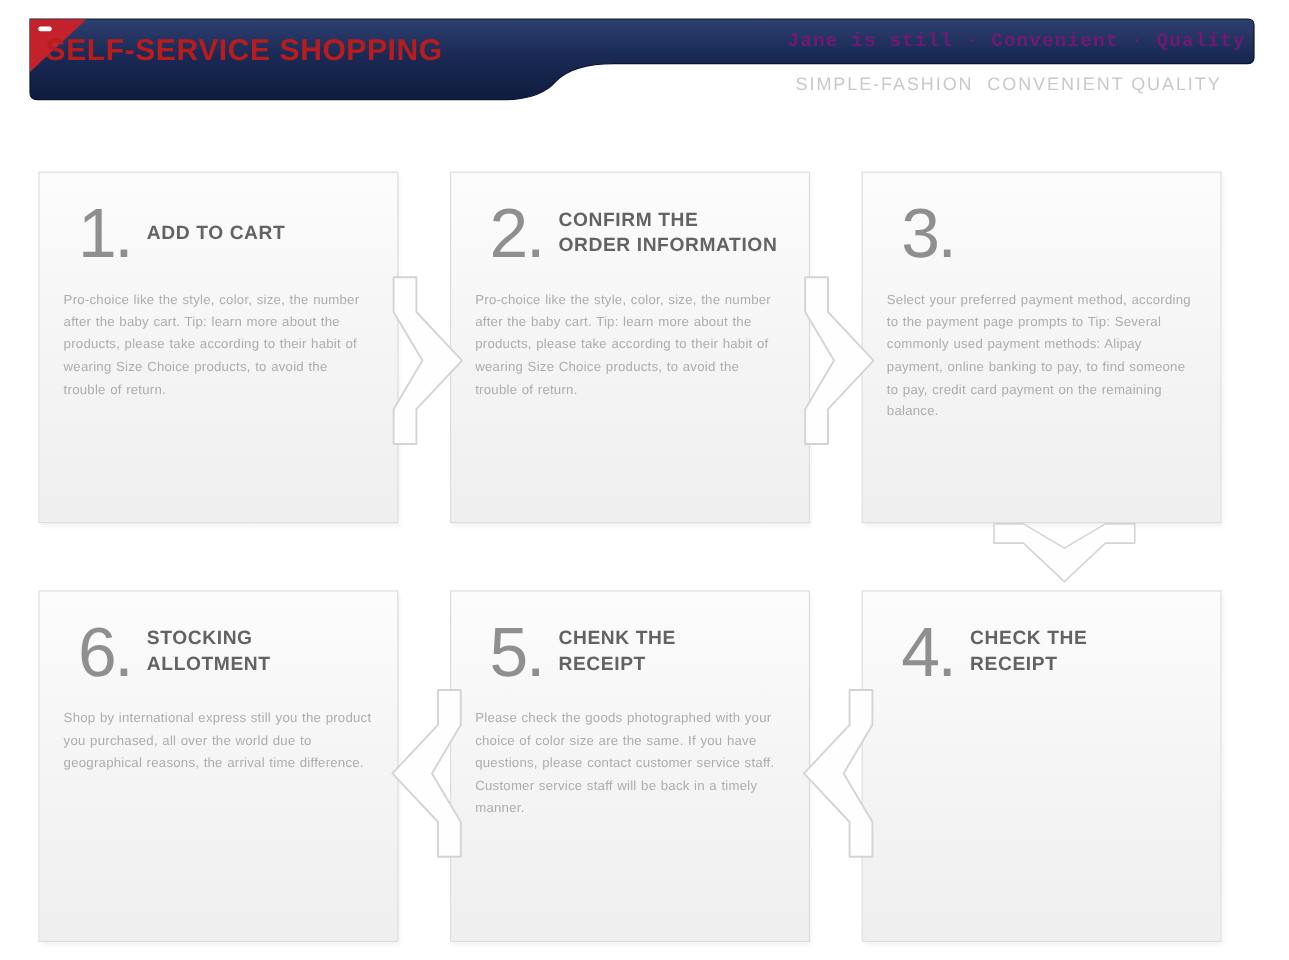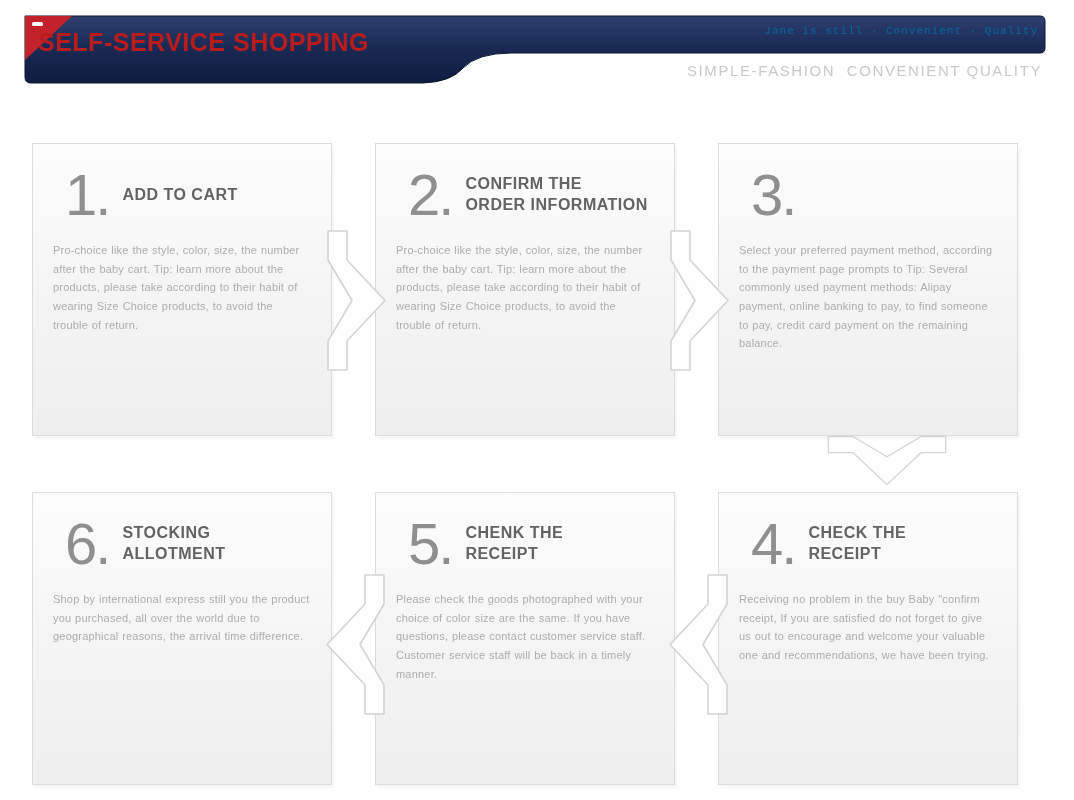--- a/index.html
+++ b/index.html
@@ -12,26 +12,26 @@
   .banner-title{
     position:absolute;left:38px;top:28px;color:#b91c1c;
     font-size:25px;font-weight:800;letter-spacing:0.5px;white-space:nowrap;
   }
   .banner-watermark{
     position:absolute;left:228px;top:38px;color:rgba(205,214,232,0.30);
     font-family:"Liberation Serif",serif;font-size:40px;font-weight:700;
     letter-spacing:3px;white-space:nowrap;pointer-events:none;
   }
   .banner-tagline{
-    position:absolute;right:36px;top:25px;color:#0369a1;
-    font-family:"Liberation Mono",monospace;font-size:11px;font-weight:400;
+    position:absolute;right:36px;top:25px;color:#701a75;
+    font-family:"Liberation Mono",monospace;font-size:16px;font-weight:700;
     letter-spacing:1px;white-space:nowrap;
   }
   .header-subtitle{
-    position:absolute;right:32px;top:62px;color:#c9c9c9;
+    position:absolute;right:56px;top:62px;color:#c9c9c9;
     font-size:15px;font-weight:500;letter-spacing:1.6px;white-space:pre;
   }
   
   .step-box{
     position:absolute;width:300px;height:293px;box-sizing:border-box;
     background:linear-gradient(180deg,#fcfcfc 0%,#f4f4f4 55%,#efefef 100%);
     border:1px solid #dcdcdc;box-shadow:2px 3px 3px rgba(0,0,0,0.045);
     padding:13px 20px 10px 20px;
   }
   .r1{top:143px;} .r2{top:492px;}
@@ -106,21 +106,20 @@
     </div>
     <div class="step-body">Select your preferred payment method, according to the payment page prompts to Tip: Several commonly used payment methods: Alipay payment, online banking to pay, to find someone to pay, credit card payment on the remaining balance.</div>
   </div>
 
   <div class="step-box r2 c3">
     <div class="step-head">
       <span class="step-number">4.</span>
       <span class="step-title">CHECK THE
 RECEIPT</span>
     </div>
-    <div class="step-body">Receiving no problem in the buy Baby "confirm receipt, If you are satisfied do not forget to give us out to encourage and welcome your valuable one and recommendations, we have been trying.</div>
   </div>
 
   <div class="step-box r2 c2">
     <div class="step-head">
       <span class="step-number">5.</span>
       <span class="step-title">CHENK THE
 RECEIPT</span>
     </div>
     <div class="step-body">Please check the goods photographed with your choice of color size are the same. If you have questions, please contact customer service staff. Customer service staff will be back in a timely manner.</div>
   </div>

